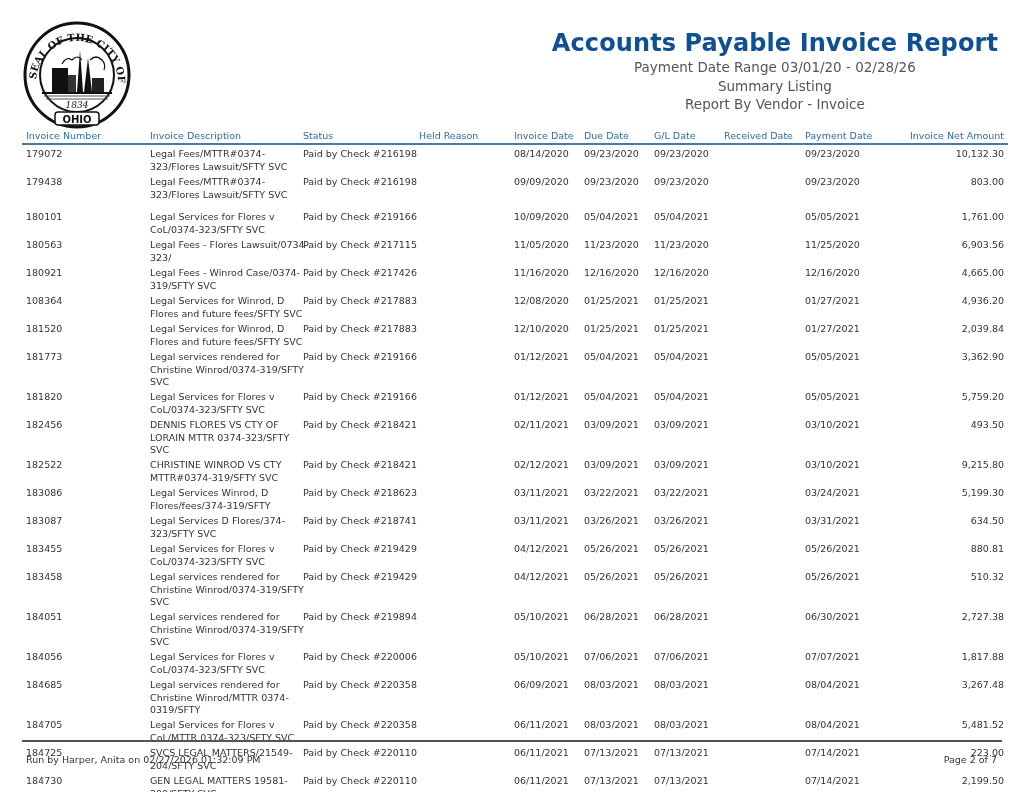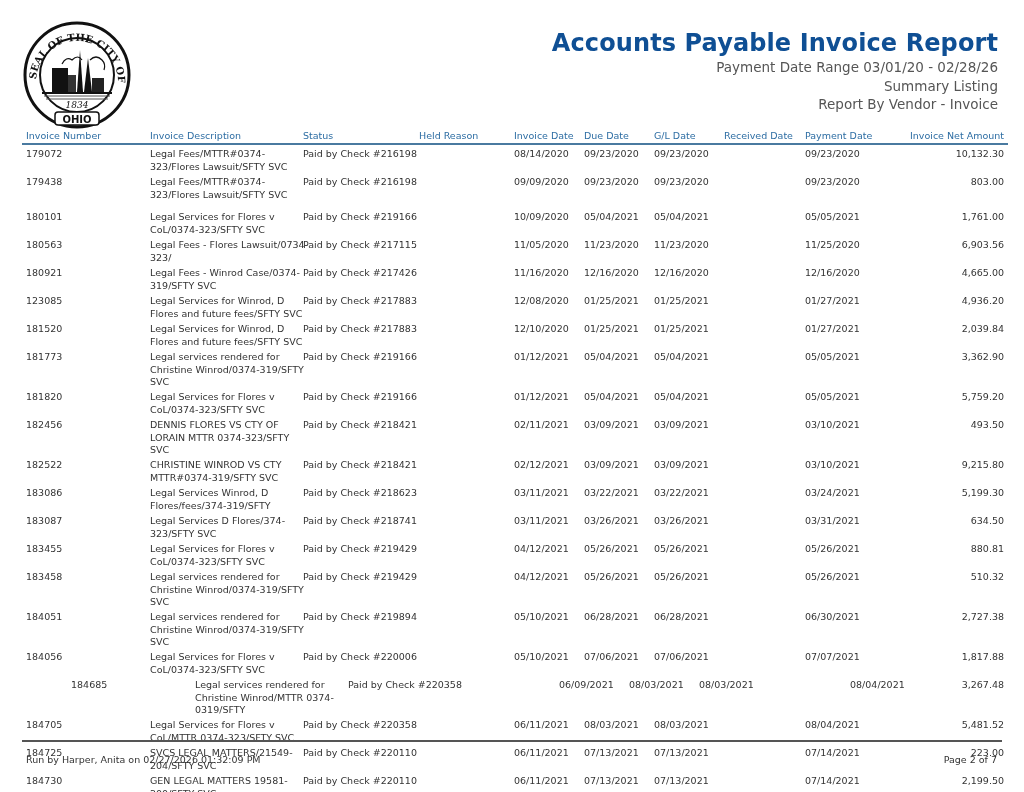--- a/index.html
+++ b/index.html
@@ -1,19 +1,19 @@
 <!DOCTYPE html>
 <html><head>
 <meta charset="utf-8">
 <style>
   html, body { margin:0; padding:0; background:#ffffff; }
   body { width:1024px; height:792px; position:relative; overflow:hidden;
          font-family:"DejaVu Sans", sans-serif; color:#3a3a3a; }
   .seal { position:absolute; left:22px; top:20px; width:110px; height:110px; }
-  .title-block { position:absolute; right:26px; top:28px; text-align:right; }
+  .title-block { position:absolute; right:26px; top:28px; text-align:center; }
   .title { font-family:"DejaVu Sans", sans-serif; font-weight:bold; font-size:24px;
            color:#0f4f94; letter-spacing:0.1px; line-height:30px; }
   .subtitle { font-size:13.5px; color:#555; line-height:18.5px; }
   .table { position:absolute; left:22px; top:129px; width:986px; }
   .hdr { position:relative; height:14px; border-bottom:2px solid #4a7aa0; font-size:9.5px; color:#2d6da3; }
   .hdr span { position:absolute; top:1px; white-space:nowrap; }
   .row { position:relative; font-size:9.5px; color:#333; }
   .row span { position:absolute; top:0; white-space:nowrap; line-height:12.5px; }
   .row .desc { white-space:normal; width:160px; }
   .c-num { left:4px; }
@@ -135,21 +135,21 @@
         <span class="c-status" style="top: 3px;">Paid by Check #217426</span>
         <span class="c-held" style="top: 3px;"></span>
         <span class="c-inv" style="top: 3px;">11/16/2020</span>
         <span class="c-due" style="top: 3px;">12/16/2020</span>
         <span class="c-gl" style="top: 3px;">12/16/2020</span>
         <span class="c-rec" style="top: 3px;"></span>
         <span class="c-pay" style="top: 3px;">12/16/2020</span>
         <span class="c-amt" style="top: 3px;">4,665.00</span>
       </div>
       <div class="row" style="height: 25px; padding-top: 3px;">
-        <span class="c-num" style="top: 3px;">123085</span>
+        <span class="c-num" style="top: 3px;">108364</span>
         <span class="c-desc desc" style="top: 3px;">Legal Services for Winrod, D Flores and future fees/SFTY SVC</span>
         <span class="c-status" style="top: 3px;">Paid by Check #217883</span>
         <span class="c-held" style="top: 3px;"></span>
         <span class="c-inv" style="top: 3px;">12/08/2020</span>
         <span class="c-due" style="top: 3px;">01/25/2021</span>
         <span class="c-gl" style="top: 3px;">01/25/2021</span>
         <span class="c-rec" style="top: 3px;"></span>
         <span class="c-pay" style="top: 3px;">01/27/2021</span>
         <span class="c-amt" style="top: 3px;">4,936.20</span>
       </div>
@@ -278,21 +278,21 @@
         <span class="c-desc desc" style="top: 3px;">Legal Services for Flores v CoL/0374-323/SFTY SVC</span>
         <span class="c-status" style="top: 3px;">Paid by Check #220006</span>
         <span class="c-held" style="top: 3px;"></span>
         <span class="c-inv" style="top: 3px;">05/10/2021</span>
         <span class="c-due" style="top: 3px;">07/06/2021</span>
         <span class="c-gl" style="top: 3px;">07/06/2021</span>
         <span class="c-rec" style="top: 3px;"></span>
         <span class="c-pay" style="top: 3px;">07/07/2021</span>
         <span class="c-amt" style="top: 3px;">1,817.88</span>
       </div>
-      <div class="row" style="height: 37px; padding-top: 3px; margin-left: 45px;">
+      <div class="row" style="height: 37px; padding-top: 3px;">
         <span class="c-num" style="top: 3px;">184685</span>
         <span class="c-desc desc" style="top: 3px;">Legal services rendered for Christine Winrod/MTTR 0374-0319/SFTY</span>
         <span class="c-status" style="top: 3px;">Paid by Check #220358</span>
         <span class="c-held" style="top: 3px;"></span>
         <span class="c-inv" style="top: 3px;">06/09/2021</span>
         <span class="c-due" style="top: 3px;">08/03/2021</span>
         <span class="c-gl" style="top: 3px;">08/03/2021</span>
         <span class="c-rec" style="top: 3px;"></span>
         <span class="c-pay" style="top: 3px;">08/04/2021</span>
         <span class="c-amt" style="top: 3px;">3,267.48</span>

